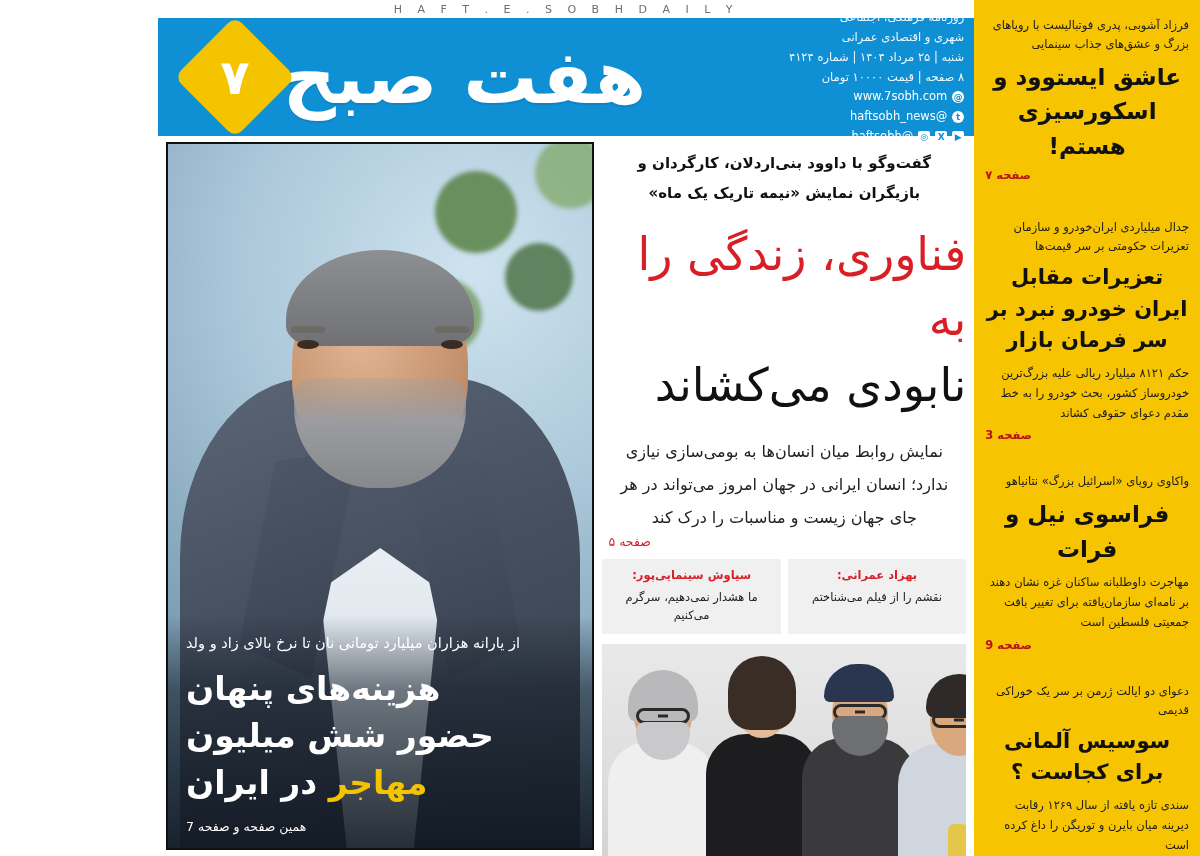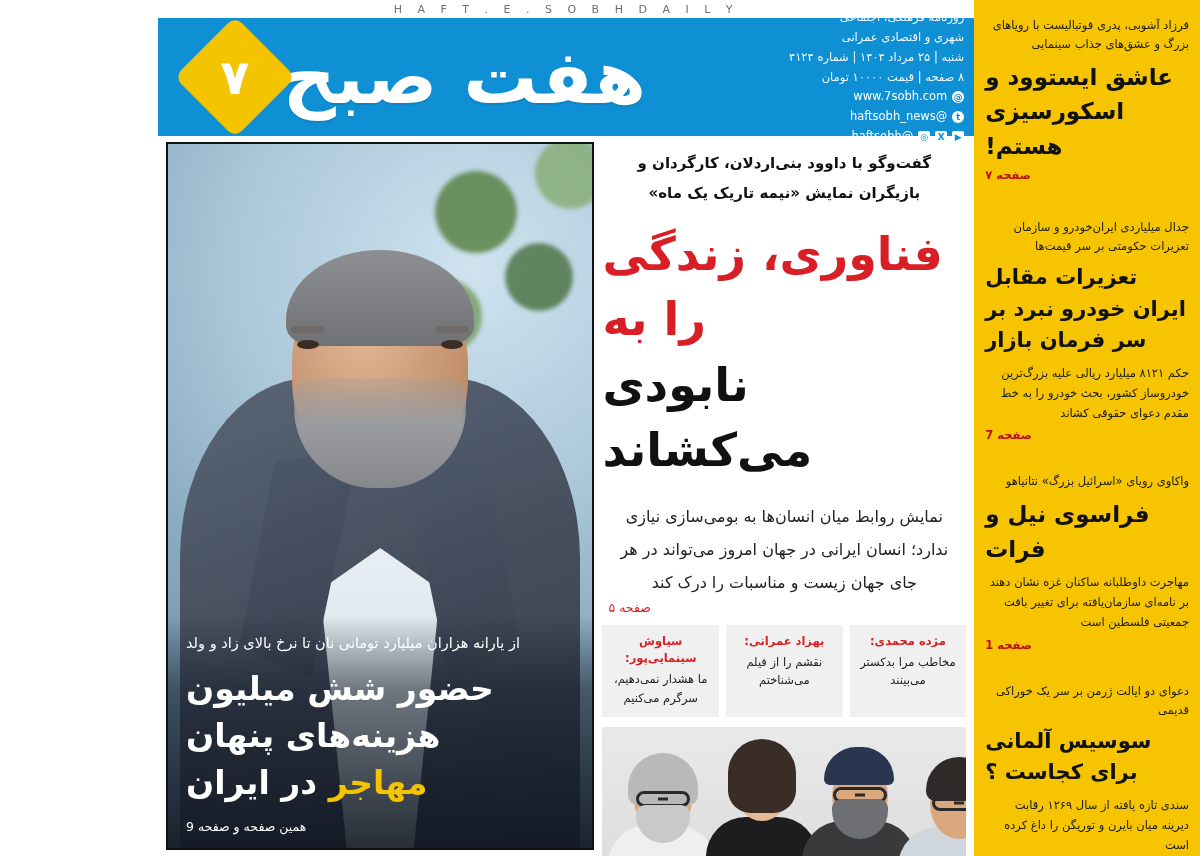--- a/index.html
+++ b/index.html
@@ -216,22 +216,22 @@
     display: flex;
     flex-direction: column;
     direction: rtl;
   }
   .lead-kicker {
     font-size: 15px; line-height: 2; color: #111; text-align: center;
     font-weight: bold; padding: 6px 4px 0 4px;
   }
   .lead-title {
     margin-top: 14px;
-    text-align: left;
-    font-size: 46px; font-weight: bold; line-height: 1.42; color: #111;
+    text-align: right;
+    font-size: 46px; font-weight: normal; line-height: 1.42; color: #111;
   }
   .lead-title .red { color: #d81f26; }
   .lead-deck {
     margin-top: 18px;
     font-size: 16px; line-height: 2.05; color: #222; text-align: center;
     padding: 0 4px;
   }
   .lead-page {
     margin-top: 0; font-size: 12.5px; color: #d81f26; text-align: left; padding-left: 6px;
   }
@@ -274,21 +274,21 @@
   
   .sidebar {
     width: 260px; height: 856px;
     background: #f6c400;
     display: flex; flex-direction: column;
     direction: rtl;
     padding: 0;
   }
   .sb-block { padding: 16px 11px 6px 11px; }
   .sb-kicker { font-size: 11.5px; line-height: 1.65; color: #1b1b1b; text-align: right; }
-  .sb-title { font-size: 23px; font-weight: bold; line-height: 1.5; color: #111; text-align: left; margin-top: 6px; }
+  .sb-title { font-size: 23px; font-weight: bold; line-height: 1.5; color: #111; text-align: center; margin-top: 6px; }
   .sb-title.sm { font-size: 21px; }
   .sb-deck { font-size: 11.5px; line-height: 1.75; color: #1b1b1b; margin-top: 6px; text-align: right; }
   .sb-page { font-size: 11.5px; color: #b9131a; margin-top: 5px; text-align: left; font-weight: bold; }
   .sb-sep { height: 2px; background: #1b1b1b; margin: 4px 11px; opacity: .85; }
 
   .sb-photo {
     position: relative; height: 146px; margin: 6px 0 0 0; overflow: hidden;
     background: linear-gradient(180deg, #cfe0ea 0%, #9ab7c8 55%, #7d9cae 100%);
   }
   .fb-player { position: absolute; bottom: 0; }
@@ -356,24 +356,20 @@
       <div class="lead-col">
         <div class="lead-kicker">گفت‌وگو با داوود بنی‌اردلان، کارگردان و بازیگران نمایش «نیمه تاریک یک ماه»</div>
         <div class="lead-title">
           <div class="red">فناوری، زندگی را به</div>
           <div>نابودی می‌کشاند</div>
         </div>
         <div class="lead-deck">نمایش روابط میان انسان‌ها به بومی‌سازی نیازی ندارد؛ انسان ایرانی در جهان امروز می‌تواند در هر جای جهان زیست و مناسبات را درک کند</div>
         <div class="lead-page">صفحه ۵</div>
 
         <div class="quote-row">
-          <div class="quote-box">
-            <div class="quote-name">مژده محمدی:</div>
-            <div class="quote-text">مخاطب مرا بدکستر می‌بینند</div>
-          </div>
           <div class="quote-box">
             <div class="quote-name">بهزاد عمرانی:</div>
             <div class="quote-text">نقشم را از فیلم می‌شناختم</div>
           </div>
           <div class="quote-box">
             <div class="quote-name">سیاوش سینمایی‌پور:</div>
             <div class="quote-text">ما هشدار نمی‌دهیم، سرگرم می‌کنیم</div>
           </div>
         </div>
 
@@ -421,27 +417,27 @@
           <div class="hair"></div>
           <div class="beard"></div>
           <div class="brow l"></div>
           <div class="brow r"></div>
           <div class="eye l"></div>
           <div class="eye r"></div>
         </div>
         <div class="photo-headline">
           <div class="photo-kicker">از یارانه هزاران میلیارد تومانی نان تا نرخ بالای زاد و ولد</div>
           <div class="photo-title">
+            <div>هزینه‌های پنهان</div>
             <div>حضور شش میلیون</div>
-            <div>هزینه‌های پنهان</div>
             <div>
               <span class="hl">مهاجر</span><span> در ایران</span>
             </div>
           </div>
-          <div class="photo-ref">همین صفحه و صفحه 9</div>
+          <div class="photo-ref">همین صفحه و صفحه 7</div>
         </div>
       </div>
 
     </div>
   </div>
 
   <div class="sidebar">
 
     <div class="sb-block">
       <div class="sb-kicker">فرزاد آشوبی، پدری فوتبالیست با رویاهای بزرگ و عشق‌های جذاب سینمایی</div>
@@ -458,30 +454,30 @@
 
       </div>
     </div>
 
     <div class="sb-sep"></div>
 
     <div class="sb-block">
       <div class="sb-kicker">جدال میلیاردی ایران‌خودرو و سازمان تعزیرات حکومتی بر سر قیمت‌ها</div>
       <div class="sb-title sm">تعزیرات مقابل ایران خودرو نبرد بر سر فرمان بازار</div>
       <div class="sb-deck">حکم ۸۱۲۱ میلیارد ریالی علیه بزرگ‌ترین خودروساز کشور، بحث خودرو را به خط مقدم دعوای حقوقی کشاند</div>
-      <div class="sb-page">صفحه 7</div>
+      <div class="sb-page">صفحه 3</div>
     </div>
 
     <div class="sb-sep"></div>
 
     <div class="sb-block">
       <div class="sb-kicker">واکاوی رویای «اسرائیل بزرگ» نتانیاهو</div>
       <div class="sb-title">فراسوی نیل و فرات</div>
       <div class="sb-deck">مهاجرت داوطلبانه ساکنان غزه نشان دهند بر نامه‌ای سازمان‌یافته برای تغییر بافت جمعیتی فلسطین است</div>
-      <div class="sb-page">صفحه 1</div>
+      <div class="sb-page">صفحه 9</div>
     </div>
 
     <div class="sb-sep"></div>
 
     <div class="sb-block">
       <div class="sb-kicker">دعوای دو ایالت ژرمن بر سر یک خوراکی قدیمی</div>
       <div class="sb-title sm">سوسیس آلمانی برای کجاست ؟</div>
       <div class="sb-deck">سندی تازه یافته از سال ۱۲۶۹ رقابت دیرینه میان بایرن و توریگن را داغ کرده است</div>
       <div class="sb-page">صفحه ۴</div>
     </div>

